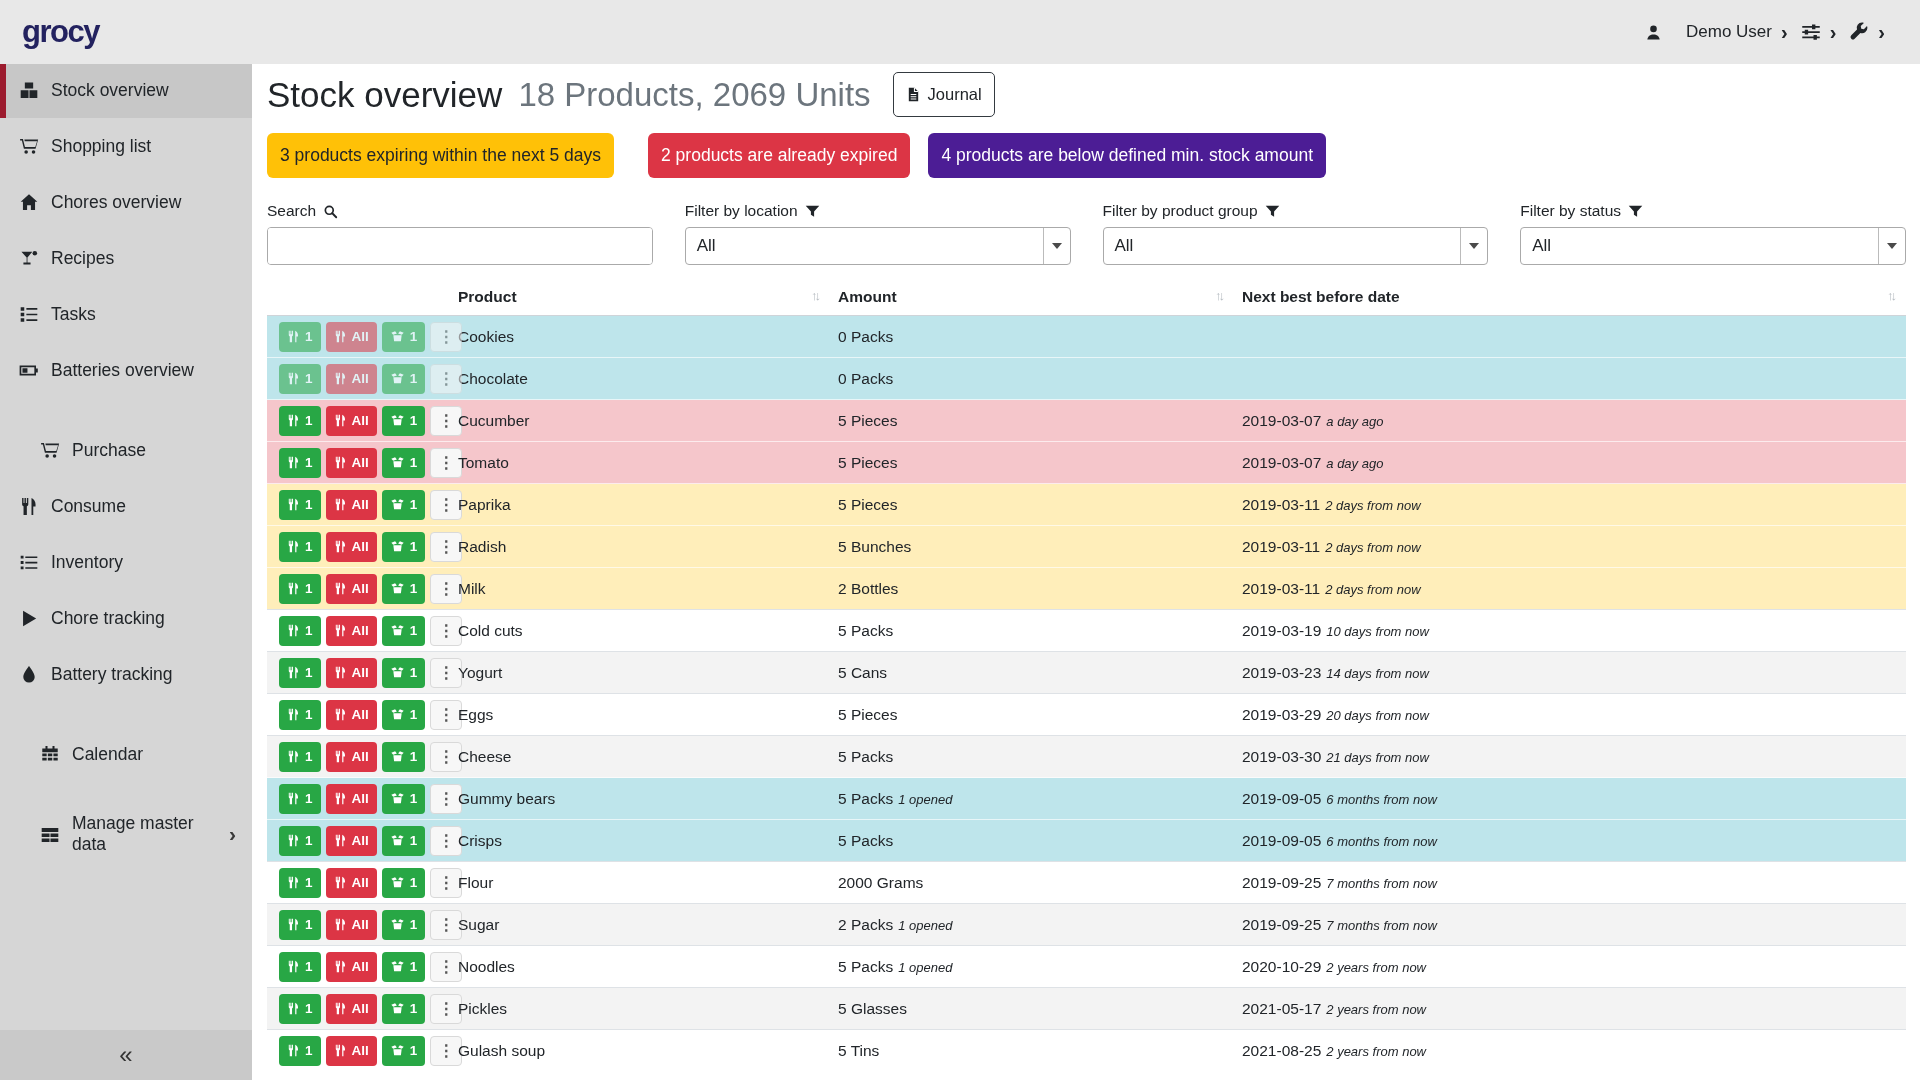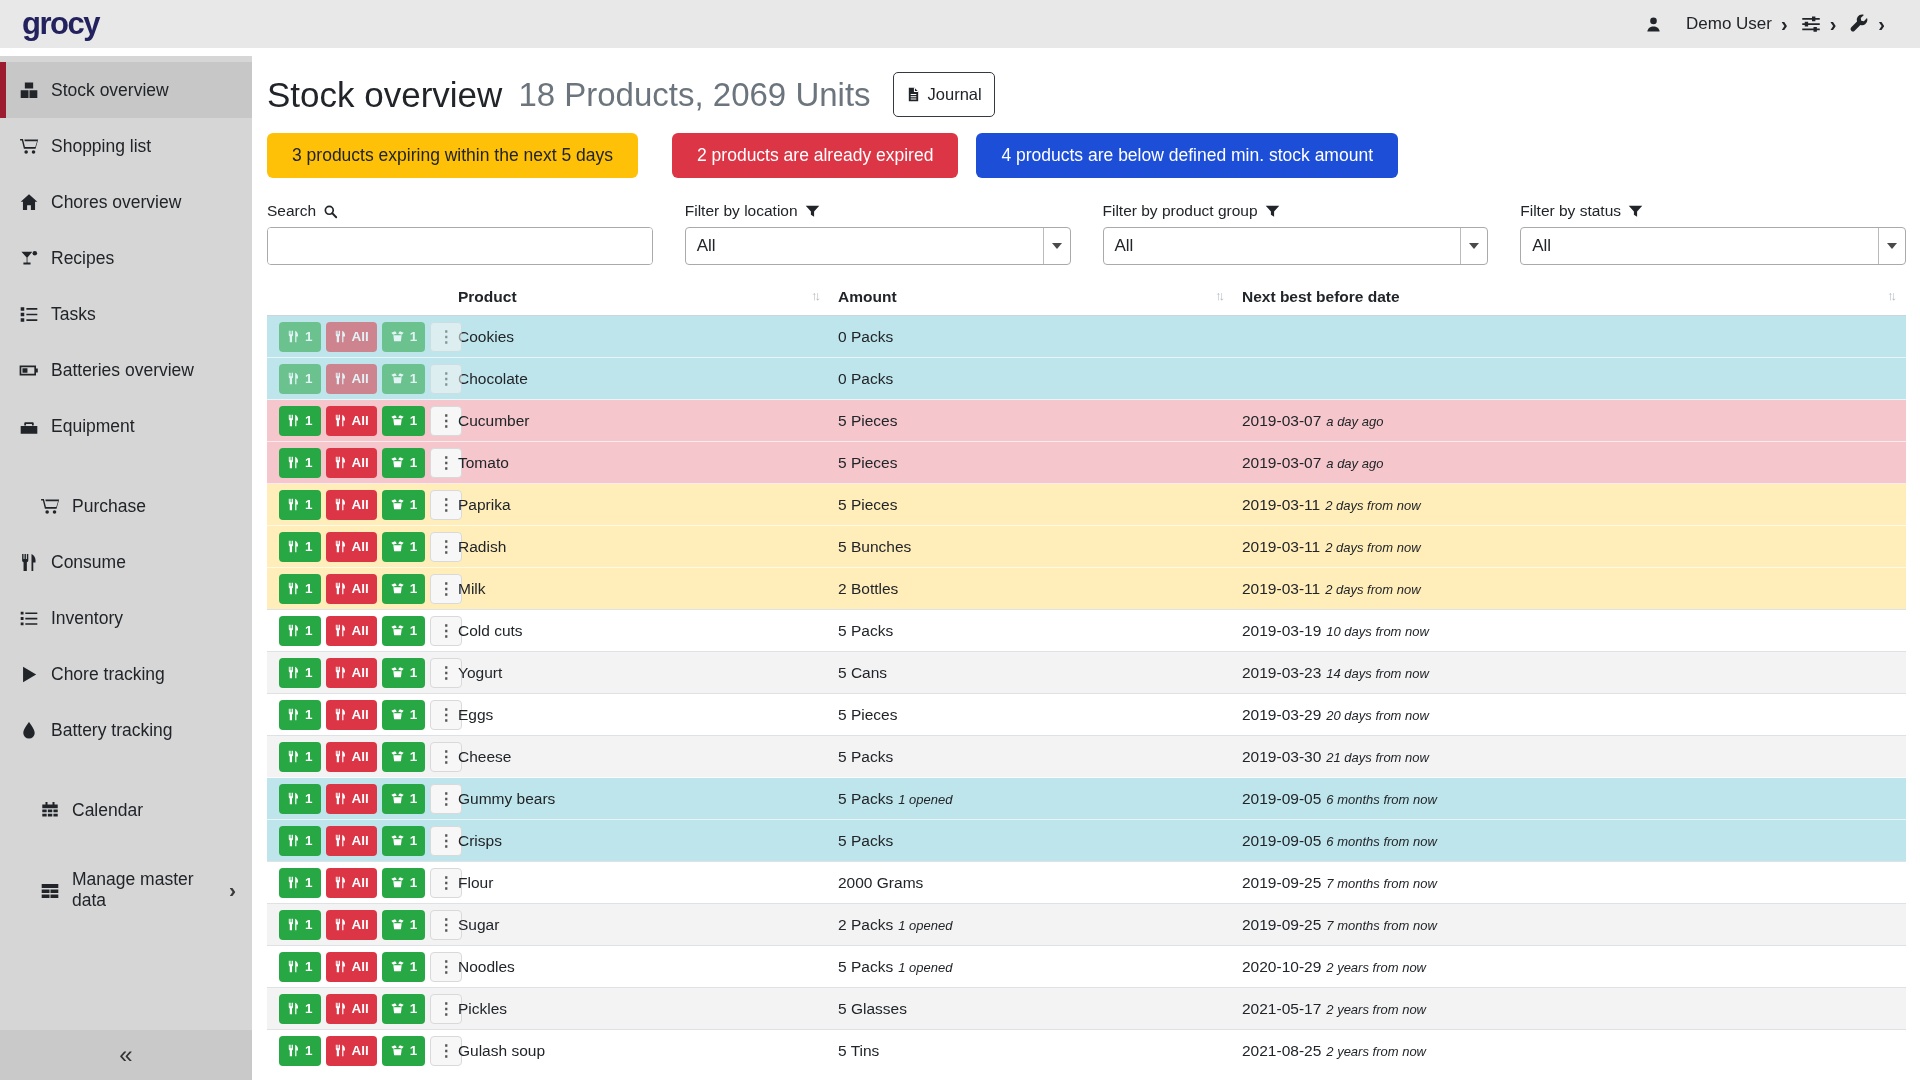--- a/index.html
+++ b/index.html
@@ -1,20 +1,20 @@
 <!DOCTYPE html>
 <html><head>
 <meta charset="utf-8">
 <style>
   * { margin:0; padding:0; box-sizing:border-box; }
   html,body { width:1920px; height:1080px; overflow:hidden; background:#fff;
     font-family:"Liberation Sans", sans-serif; color:#212529; }
 
   
-  .topbar { position:absolute; top:0; left:0; right:0; height:48px; background:#e8e8e8;
+  .topbar { position:absolute; top:0; left:0; right:0; height:64px; background:#e8e8e8;
     display:flex; align-items:center; justify-content:space-between; padding:0 22px; z-index:3; }
   .logo { font-size:31px; font-weight:800; letter-spacing:-1.5px; color:#23225f; cursor:pointer; }
   .tb-right { display:flex; align-items:center; font-size:17px; }
   .tb-item { display:flex; align-items:center; gap:24px; cursor:pointer; }
   .tb-chev { font-size:20px; font-weight:700; color:#212529; margin:0 13px 0 9px; line-height:1; }
   .ic { width:17px; height:17px; fill:currentColor; display:block; }
   .ic.big { width:20px; height:20px; }
 
   
   .sidebar { position:absolute; top:56px; left:0; bottom:0; width:252px; background:#d6d6d6; padding-top:6px; }
@@ -33,27 +33,27 @@
     padding:16px 14px 0 15px; overflow:hidden; }
   .title-row { display:flex; align-items:center; gap:16px; }
   .page-title { font-size:35px; font-weight:500; }
   .page-subtitle { font-size:33px; color:#6c757d; font-weight:400; }
   .journal-btn { display:flex; align-items:center; gap:7px; border:1px solid #343a40; background:#fff;
     color:#212529; font-size:16.5px; border-radius:5px; padding:12px 12px; cursor:pointer; margin-left:6px;
     font-family:inherit; }
   .journal-btn .ic { width:15px; height:17px; }
 
   .alerts { display:flex; margin-top:16px; }
-  .alert-btn { height:45px; display:inline-flex; align-items:center; padding:0 25px; border:none;
+  .alert-btn { height:45px; display:inline-flex; align-items:center; padding:0 13px; border:none;
     border-radius:6px; font-size:17.5px; cursor:pointer; font-family:inherit; white-space:nowrap; }
   .alert-btn + .alert-btn { margin-left:34px; }
   .alerts .alert-btn:nth-child(3) { margin-left:18px; }
   .warn   { background:#ffc107; color:#212529; }
   .danger { background:#dc3545; color:#fff; }
-  .infobtn{ background:#1d4ed8; color:#fff; }
+  .infobtn{ background:#4c1d95; color:#fff; }
 
   .filters { margin-top:24px; display:grid; grid-template-columns:repeat(4,1fr); column-gap:32px; }
   .f-label { display:flex; align-items:center; gap:7px; font-size:15.5px; }
   .f-label .ic { width:15px; height:15px; }
   .f-control { margin-top:7px; height:38px; border:1px solid #aaa; border-radius:4px; background:#fff;
     display:flex; align-items:stretch; overflow:hidden; }
   .f-input { border:none; outline:none; width:100%; font-size:17px; padding:0 10px; font-family:inherit; }
   .sel-value { flex:1; display:flex; align-items:center; padding:0 11px; font-size:17px; }
   .sel-caret { width:27px; border-left:1px solid #bbb; display:flex; align-items:center; justify-content:center; }
   .caret-down { width:0; height:0; border-left:5px solid transparent; border-right:5px solid transparent;
@@ -228,28 +228,20 @@
       </span>
     <span>Tasks</span>
   </div>
   <div class="side-item">
     <span>
         <svg class="ic">
           <use href="#i-battery"></use>
         </svg>
       </span>
     <span>Batteries overview</span>
-  </div>
-  <div class="side-item">
-    <span>
-        <svg class="ic">
-          <use href="#i-toolbox"></use>
-        </svg>
-      </span>
-    <span>Equipment</span>
   </div>
   <div class="side-item group-gap">
     <span>
         <svg class="ic">
           <use href="#i-cart"></use>
         </svg>
       </span>
     <span>Purchase</span>
   </div>
   <div class="side-item">

